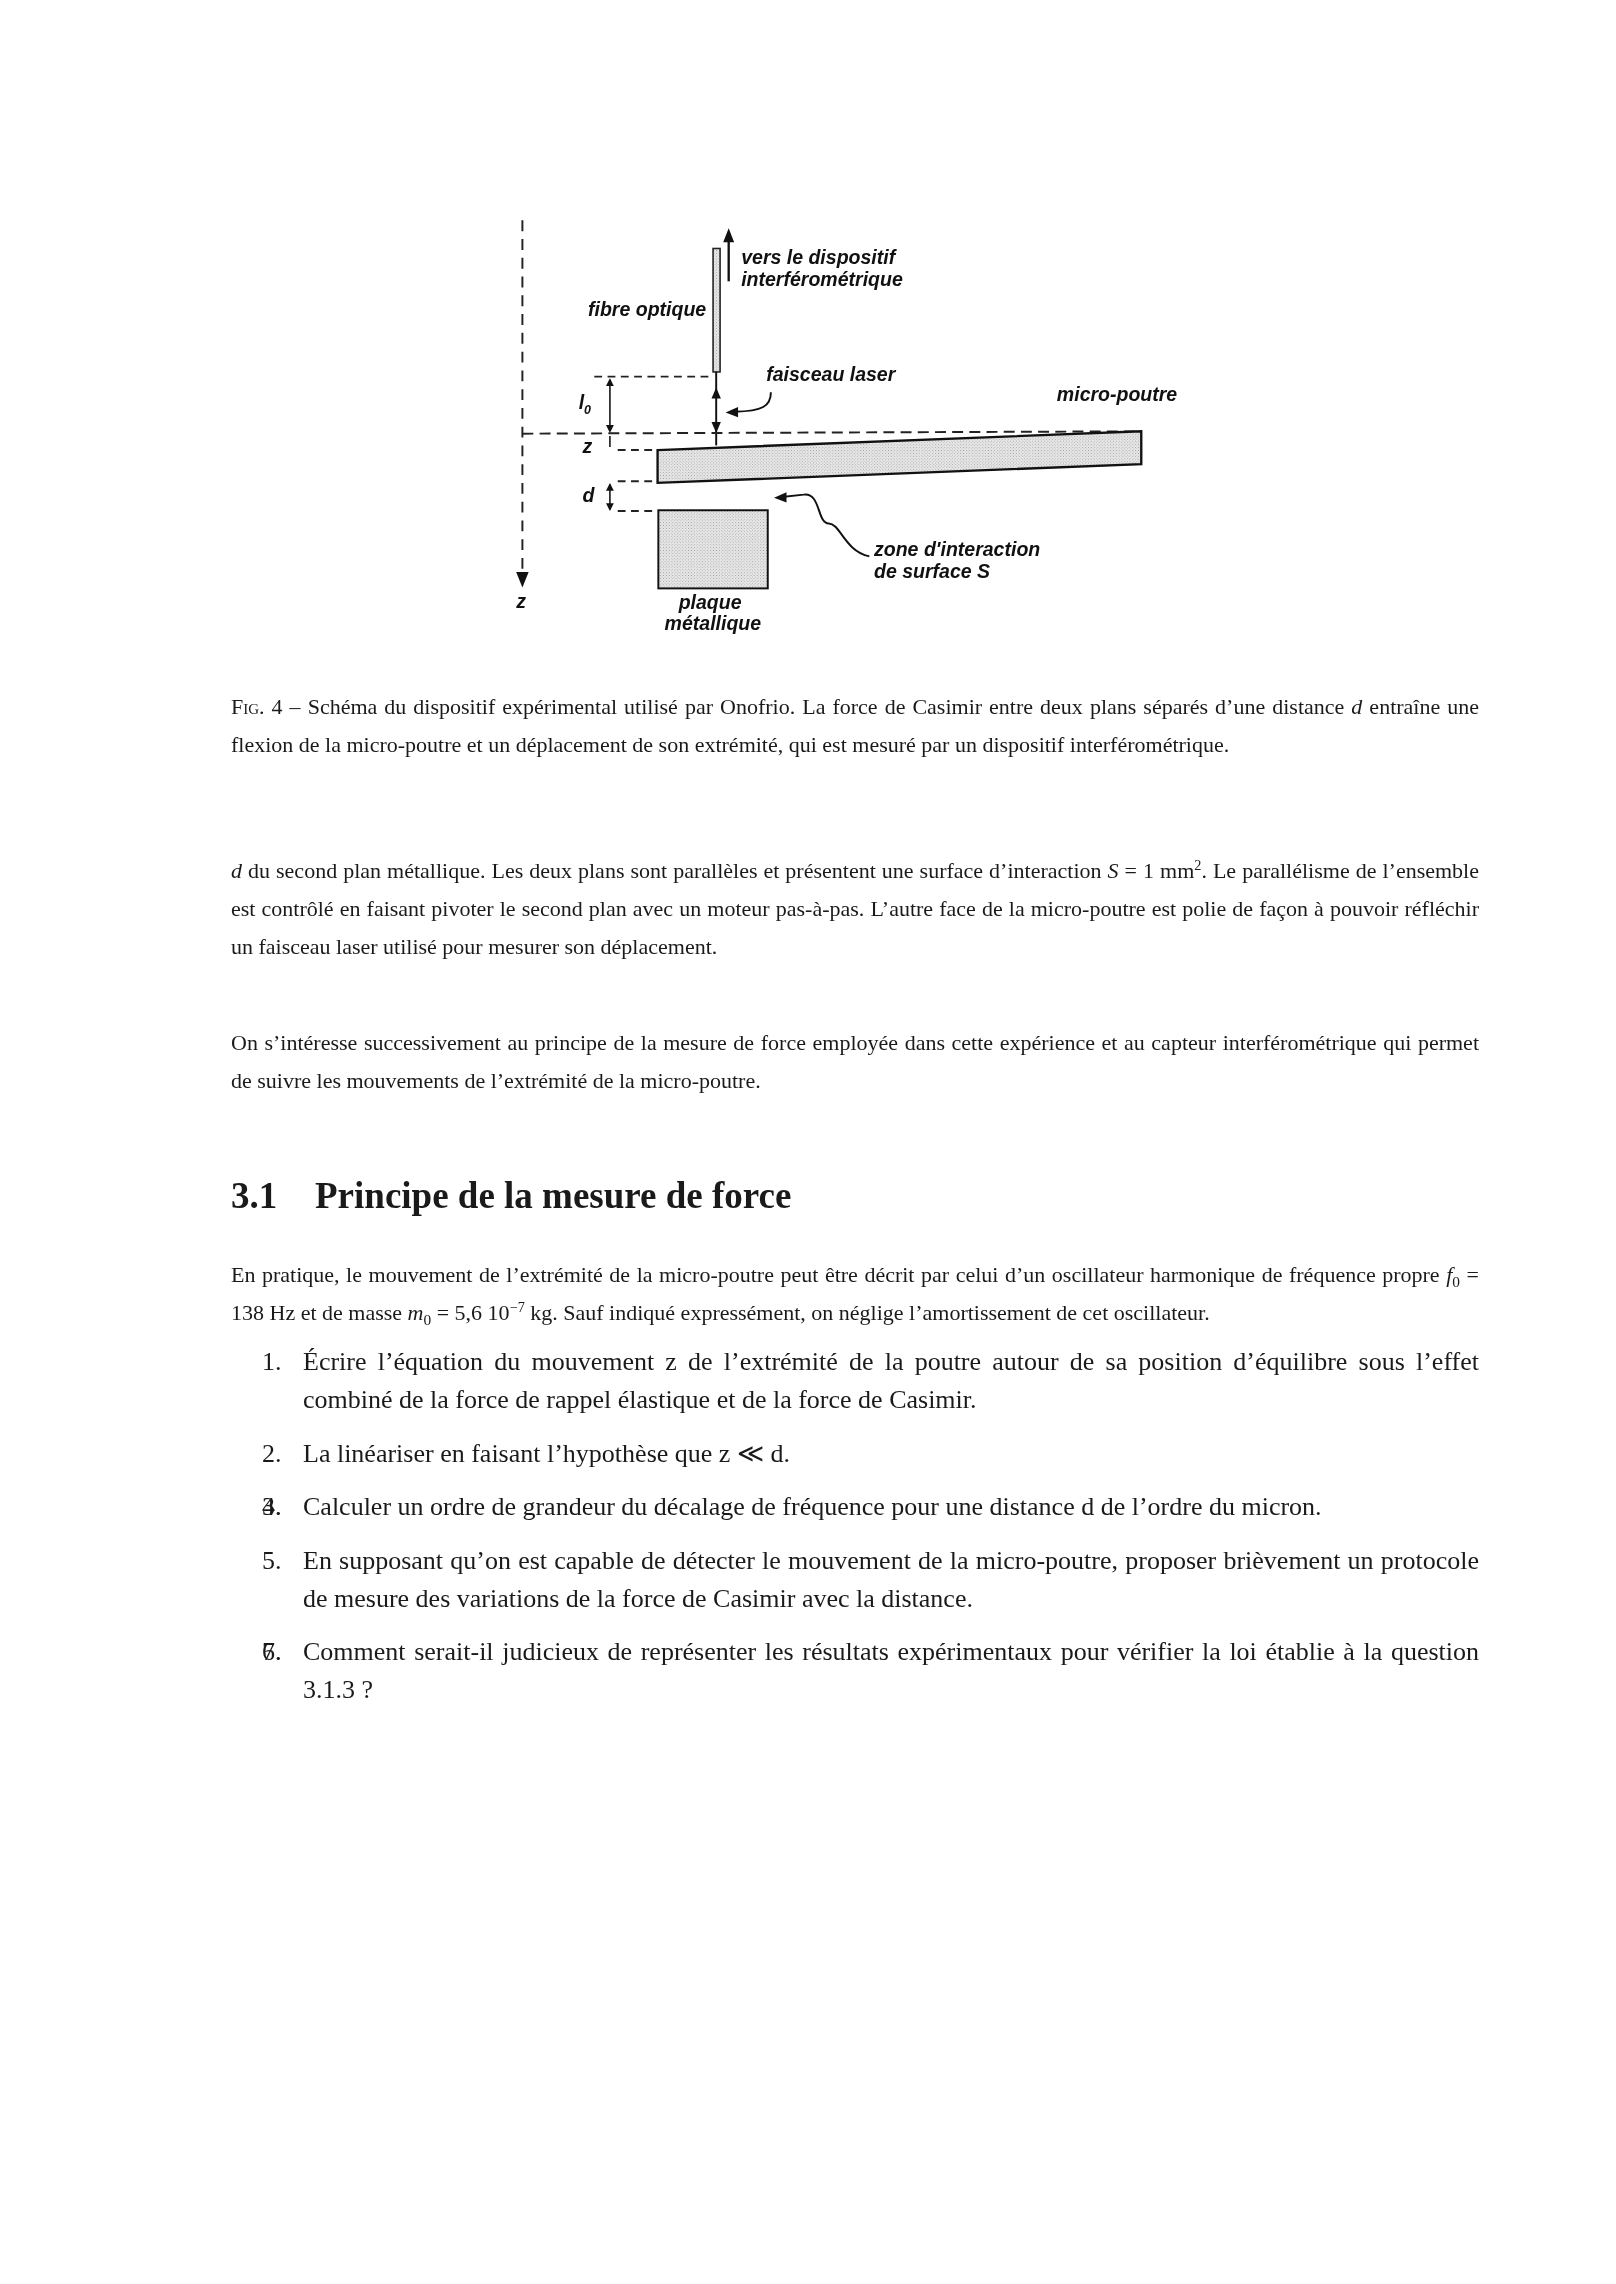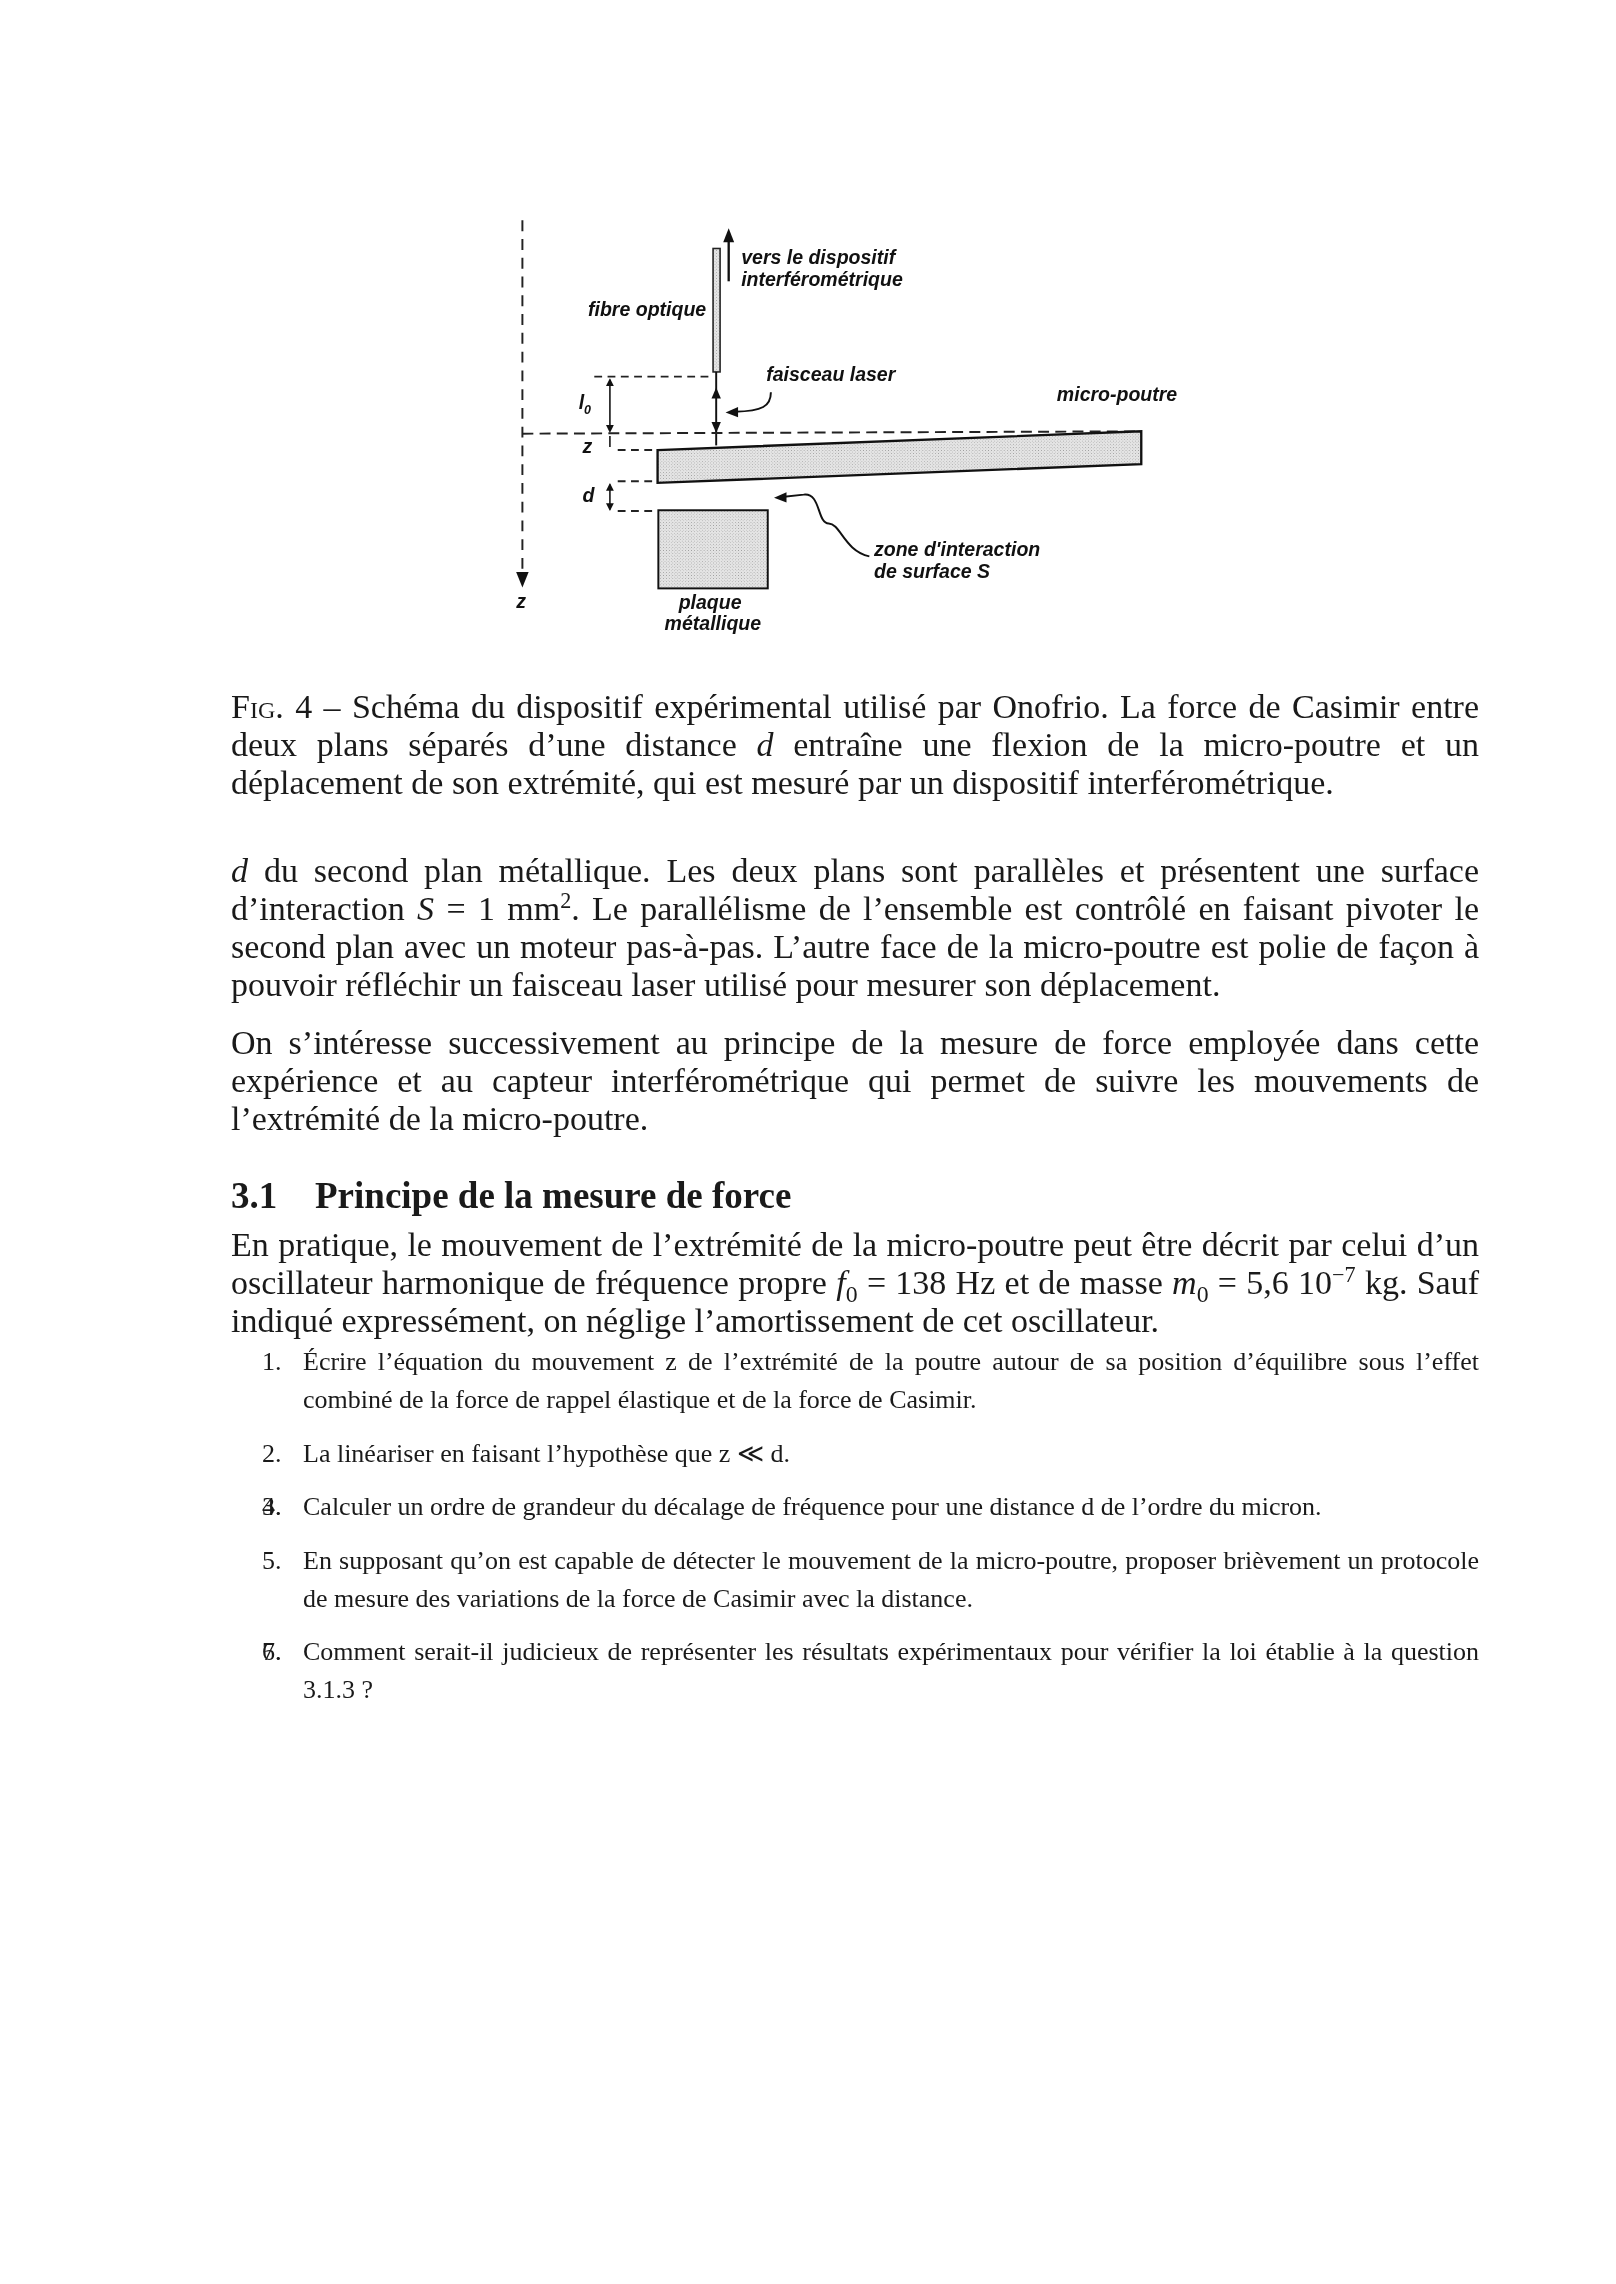--- a/index.html
+++ b/index.html
@@ -1,21 +1,21 @@
 <!DOCTYPE html>
 <html style="font-size:12.5px"><head>
 <meta charset="utf-8">
 <style>
   html, body { margin:0; padding:0; background:#ffffff; }
   body { width:1616px; height:2284px; position:relative; overflow:hidden;
          font-family:"DejaVu Serif","Liberation Serif",serif; color:#1a1a1a; }
   #figure { position:absolute; left:0; top:0; width:1616px; height:672px; }
   .fig-label { font-family:"Liberation Sans","DejaVu Sans",sans-serif; font-style:italic;
                font-weight:bold; font-size:25px; fill:#111; }
-  .txt { position:absolute; left:231px; width:1248px; font-size:34px; line-height:38px;
+  .txt { position:absolute; left:231px; width:1248px; font-size:22px; line-height:38px;
          text-align:justify; font-family:"Liberation Serif","DejaVu Serif",serif; }
   .sc { font-variant:small-caps; }
   .math { font-style:italic; }
   h2 { position:absolute; left:231px; top:1174px; margin:0; font-size:37px; font-weight:bold;
        font-family:"Liberation Serif","DejaVu Serif",serif; }
   h2 .num { display:inline-block; width:84px; }
   ol.questions { position:absolute; left:231px; top:1343px; width:1248px; margin:0; padding:0; list-style:none;
                  font-family:"Liberation Serif","DejaVu Serif",serif; font-size:26px; line-height:38px; }
   ol.questions li { position:relative; padding-left:72px; margin-bottom:15.6px; text-align:justify; }
   ol.questions li .qnum { position:absolute; left:31px; top:0; }
@@ -106,21 +106,21 @@
 </div>
 
 <div class="txt" style="top:852px;">
   <span class="math">d</span><span> du second plan métallique. Les deux plans sont parallèles et présentent une surface d’interaction </span><span class="math">S</span><span> = 1 mm</span><sup>2</sup><span>. Le parallélisme de l’ensemble est contrôlé en faisant pivoter le second plan avec un moteur pas-à-pas. L’autre face de la micro-poutre est polie de façon à pouvoir réfléchir un faisceau laser utilisé pour mesurer son déplacement.</span>
 </div>
 
 <div class="txt" style="top:1024px;">On s’intéresse successivement au principe de la mesure de force employée dans cette expérience et au capteur interférométrique qui permet de suivre les mouvements de l’extrémité de la micro-poutre.</div>
 
 <h2><span class="num">3.1</span><span>Principe de la mesure de force</span></h2>
 
-<div class="txt" style="top:1226px;">
+<div class="txt" style="top:1256px;">
   <span>En pratique, le mouvement de l’extrémité de la micro-poutre peut être décrit par celui d’un oscillateur harmonique de fréquence propre </span><span class="math">f</span><sub>0</sub><span> = 138 Hz et de masse </span><span class="math">m</span><sub>0</sub><span> = 5,6 10</span><sup>−7</sup><span> kg. Sauf indiqué expressément, on néglige l’amortissement de cet oscillateur.</span>
 </div>
 
 <ol class="questions">
   <li><span class="qnum">1.</span><span>Écrire l’équation du mouvement z de l’extrémité de la poutre autour de sa position d’équilibre sous l’effet combiné de la force de rappel élastique et de la force de Casimir.</span></li>
   <li><span class="qnum">2.</span><span>La linéariser en faisant l’hypothèse que z ≪ d.</span></li>
   <li><span class="qnum">3.</span></li>
   <li><span class="qnum">4.</span><span>Calculer un ordre de grandeur du décalage de fréquence pour une distance d de l’ordre du micron.</span></li>
   <li><span class="qnum">5.</span><span>En supposant qu’on est capable de détecter le mouvement de la micro-poutre, proposer brièvement un protocole de mesure des variations de la force de Casimir avec la distance.</span></li>
   <li><span class="qnum">6.</span></li>

